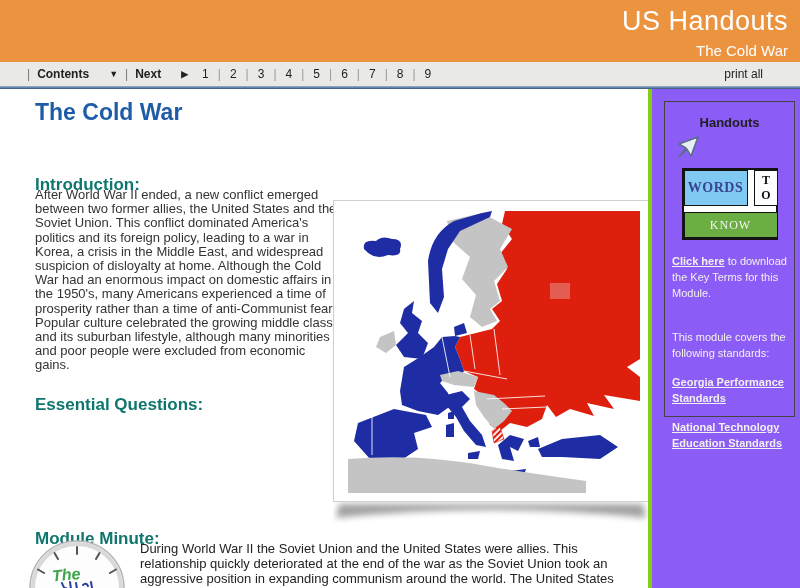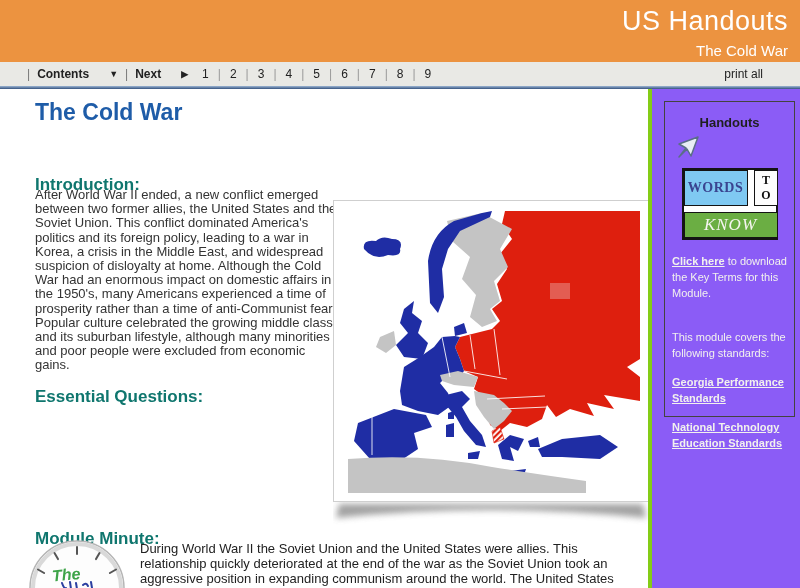--- a/index.html
+++ b/index.html
@@ -29,21 +29,21 @@
   .rule { position:absolute; top:86px; left:0; width:800px; height:3px;
           background:linear-gradient(to bottom,#9DB6D4,#35537F); }
 
   
   .content { position:absolute; top:89px; left:0; width:648px; height:499px; background:#fff; }
   .page-title { position:absolute; left:35px; top:10px; font-size:23px; font-weight:bold; color:#1E5CA8; }
   .sec-h { position:absolute; left:35px; font-size:17px; font-weight:bold; color:#0f766e;margin-top:12px; }
   .intro-h { top:74px; }
   .intro-p { position:absolute; left:35px; top:99px; width:303px;
              font-size:13px; line-height:14.2px; color:#333; }
-  .eq-h { top:286px; }
+  .eq-h { top:294px; }
   .eq-list { position:absolute; left:55px; top:315px; width:300px;
              font-size:13px; line-height:14.5px; color:#333; padding-left:16px; }
   .mm-h { top:428px; }
   .mm-p { position:absolute; left:140px; top:452px; width:478px;
           font-size:13px; line-height:15px; color:#222; }
 
   
   .photo { position:absolute; left:333px; top:111px; width:316px; height:302px;
            background:#fff; border:1px solid #CFCFCF; padding:8px; }
   .photo-shadow { position:absolute; left:333px; top:413px; }
@@ -56,21 +56,21 @@
               border:1px solid #44433F; padding:0 5px; }
   .side-heading { margin-top:13px; text-align:center; font-size:13px; font-weight:bold; color:#1F1F1F; }
   .cursor-icon { display:block; margin:5px 0 0 6px; }
   .wtk { width:96px; margin:9px auto 0; border:2px solid #141414; background:#fff;
          display:grid; grid-template-columns:64px 24px; grid-template-rows:36px 26px; gap:6px; }
   .wtk div { border:1px solid #141414; display:flex; align-items:center; justify-content:center;
              font-family:"Liberation Serif", serif; }
   .wtk-words { background:#7FC9F2; color:#3A4490; font-size:14px; font-weight:bold; letter-spacing:.5px; }
   .wtk-to    { background:#FDFDFD; color:#111; font-size:12px; font-weight:bold;
                writing-mode:vertical-rl; text-orientation:upright; letter-spacing:1px; }
-  .wtk-know  { grid-column:1 / 3; background:#6BAE43; color:#F5F5F0; font-size:17px; letter-spacing:1px;font-style:italic; }
+  .wtk-know  { grid-column:1 / 3; background:#6BAE43; color:#F5F5F0; font-size:12px; letter-spacing:1px; }
   .side-text { margin:13px 2px 0 2px; font-size:11px; line-height:16px; color:#F2F1EE; }
   .standards-intro { margin-top:28px; }
   .side-link { color:#F2F1EE; font-weight:bold; text-decoration:underline; cursor:pointer; }
   .std-link  { display:block; margin:13px 2px 0 2px; font-size:11px; line-height:16px; }
 </style>
 </head>
 <body>
 
 <div class="page">
 

